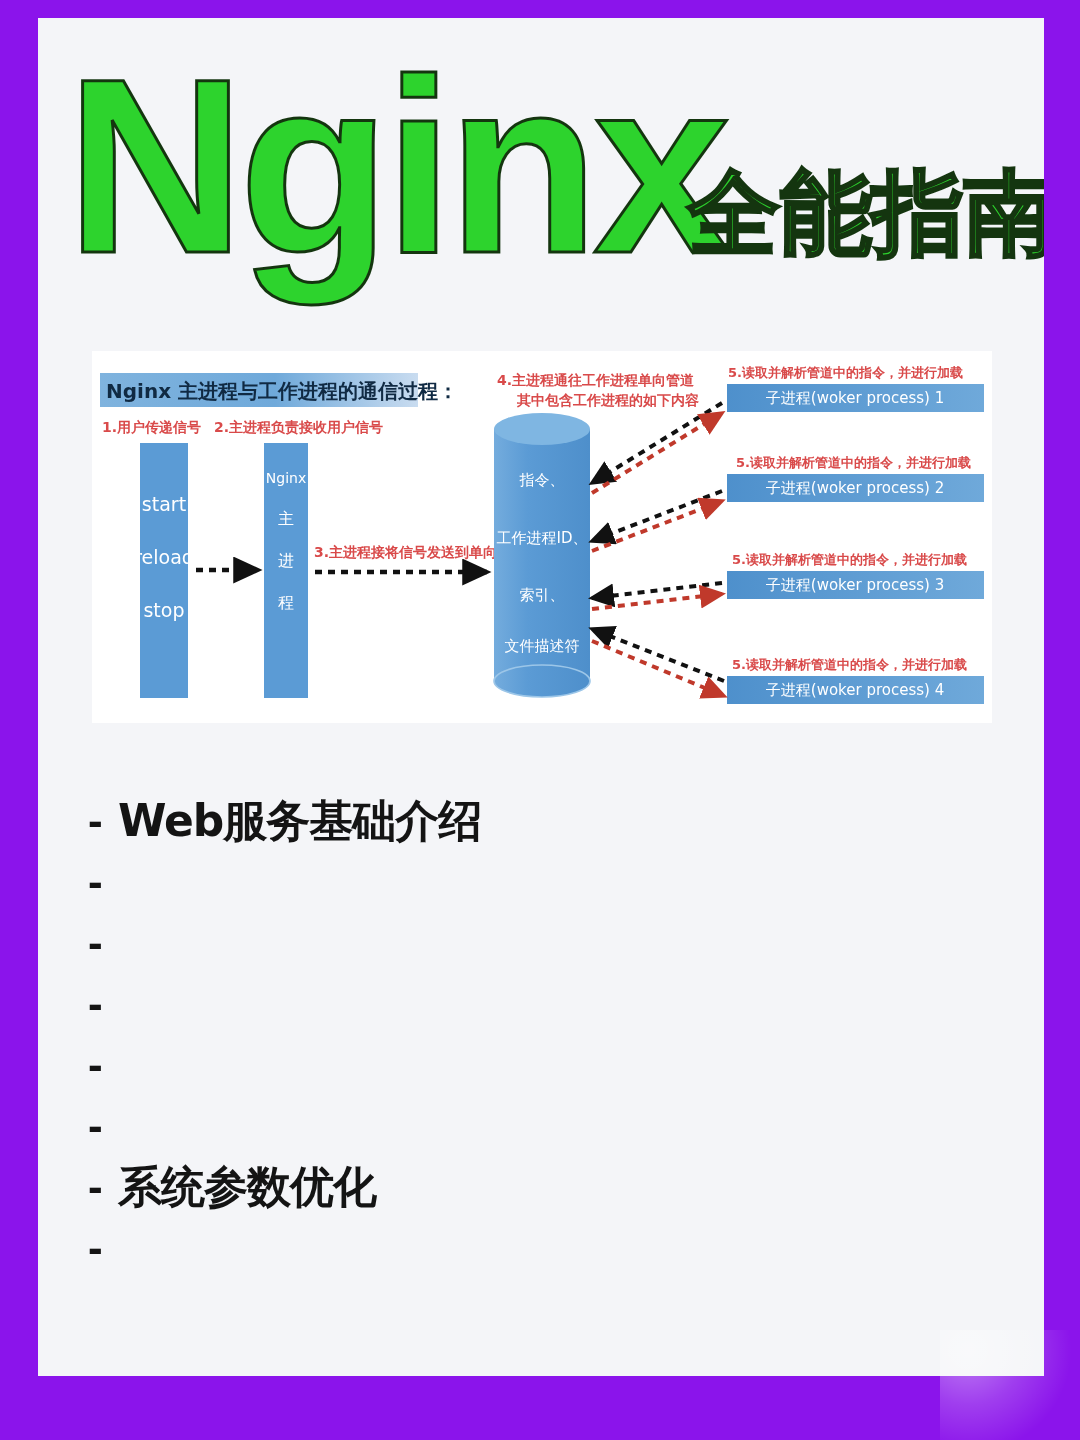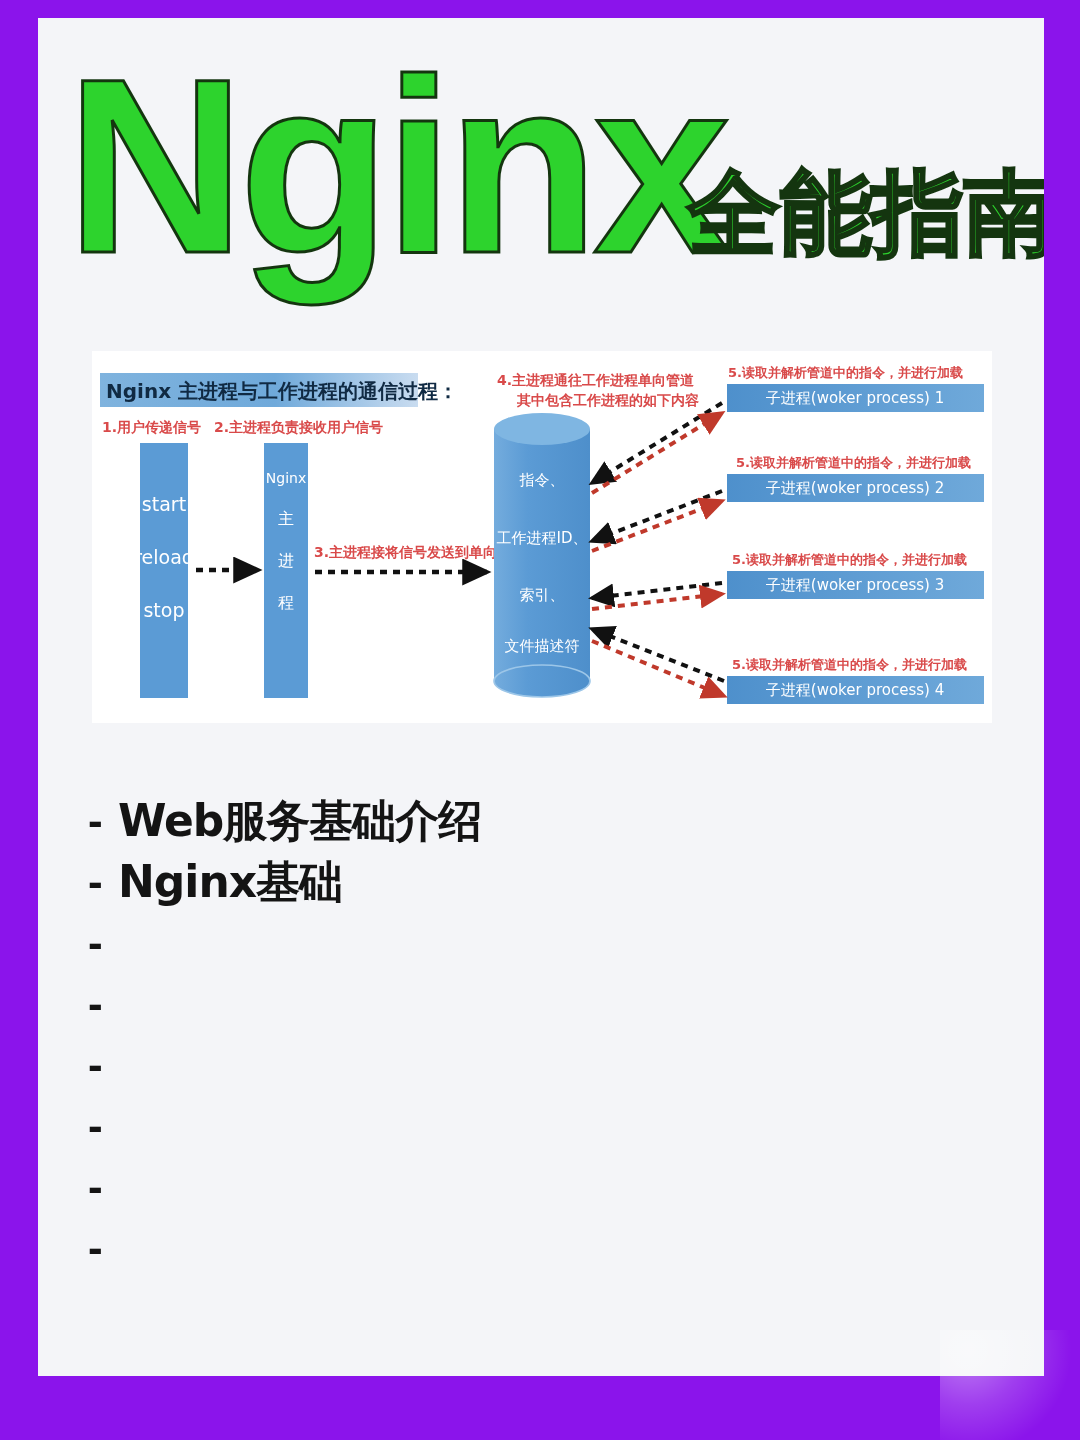--- a/index.html
+++ b/index.html
@@ -188,36 +188,36 @@
     </svg>
   </div>
 
   <div class="bullets">
     <div class="bullet">
       <span class="dash">-</span>
       <span class="txt">Web服务基础介绍</span>
     </div>
     <div class="bullet">
       <span class="dash">-</span>
-      <span class="txt">Nginx基础</span>
-    </div>
-    <div class="bullet">
-      <span class="dash">-</span>
-    </div>
-    <div class="bullet">
-      <span class="dash">-</span>
-    </div>
-    <div class="bullet">
-      <span class="dash">-</span>
-    </div>
-    <div class="bullet">
-      <span class="dash">-</span>
-    </div>
-    <div class="bullet">
-      <span class="dash">-</span>
+    </div>
+    <div class="bullet">
+      <span class="dash">-</span>
+    </div>
+    <div class="bullet">
+      <span class="dash">-</span>
+    </div>
+    <div class="bullet">
+      <span class="dash">-</span>
+    </div>
+    <div class="bullet">
+      <span class="dash">-</span>
+    </div>
+    <div class="bullet">
+      <span class="dash">-</span>
+      <span class="txt">系统参数优化</span>
     </div>
     <div class="bullet">
       <span class="dash">-</span>
     </div>
   </div>
 
 </div>
 
 <div class="corner-glow"></div>
 

